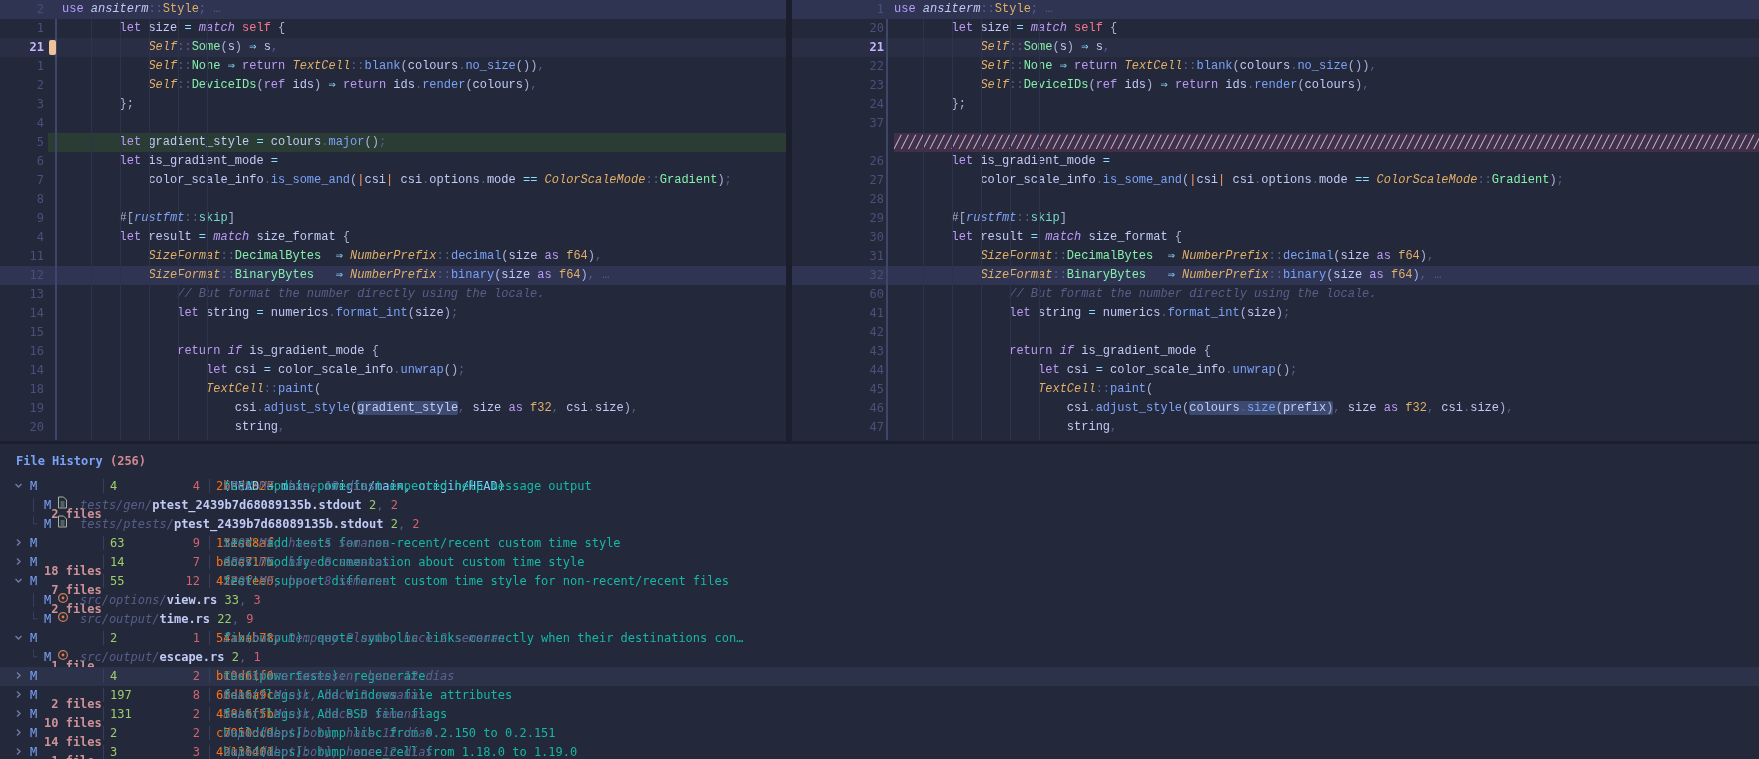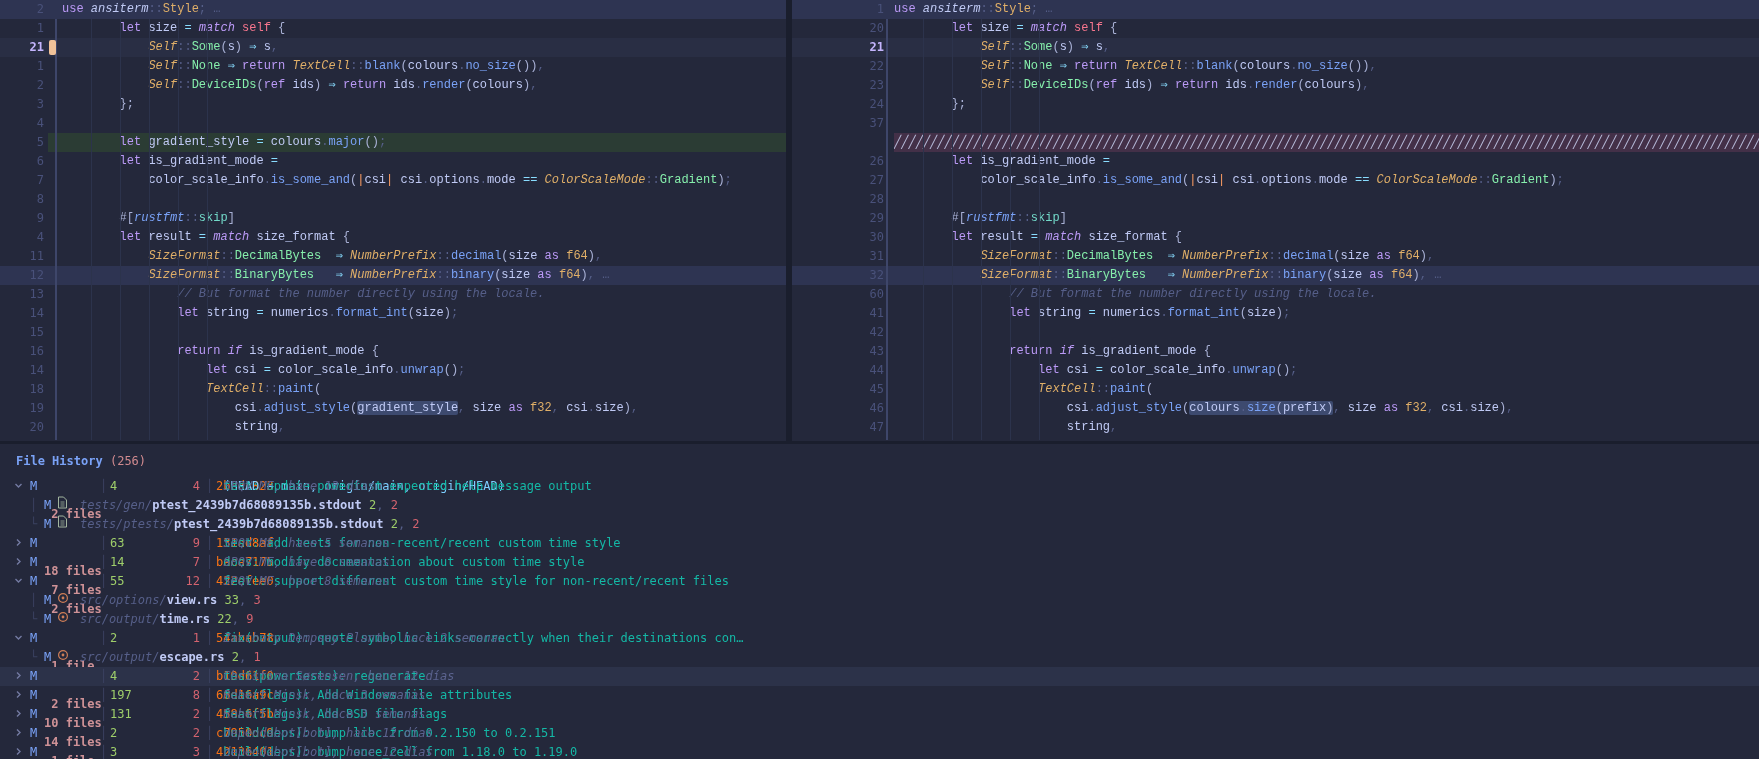--- a/index.html
+++ b/index.html
@@ -48,21 +48,21 @@
   .tk-attr { color:#7aa2f7; font-style:italic; }
   .tk-teal { color:#73daca; }
   .tk-mod  { color:#c0caf5; font-style:italic; }
   .tk-num  { color:#e0af68; }
   .tk-dt   { background:#3d4a6f; border-radius:2px; }
   
   .history { position:absolute; left:0; top:444px; width:1759px; height:315px;
     background:#24283b; overflow:hidden; }
   .h-header { padding:10px 0 4px 16px; height:33px; white-space:pre; }
   .h-title { color:#7aa2f7; font-weight:bold; }
-  .h-count { color:#d08a8f; font-weight:normal; }
+  .h-count { color:#d08a8f; font-weight:bold; }
   .h-row { position:relative; height:19px; line-height:19px; white-space:pre; }
   .h-row.selected { background:#2c3249; }
   .h-row span { position:absolute; top:0; }
   .hr-chev { left:14px; top:5px; }
   .hr-flag { left:30px; color:#7aa2f7; }
   .hr-files{ left:44px; color:#cf9297; font-weight:bold;margin-top:28px; }
   .hr-sep1 { left:100px; color:#3b4261; }
   .hr-adds { left:110px; color:#9ece6a; }
   .hr-dels { left:158px; width:42px; text-align:right; color:#d4636f; }
   .hr-sep2 { left:206px; color:#3b4261; }

